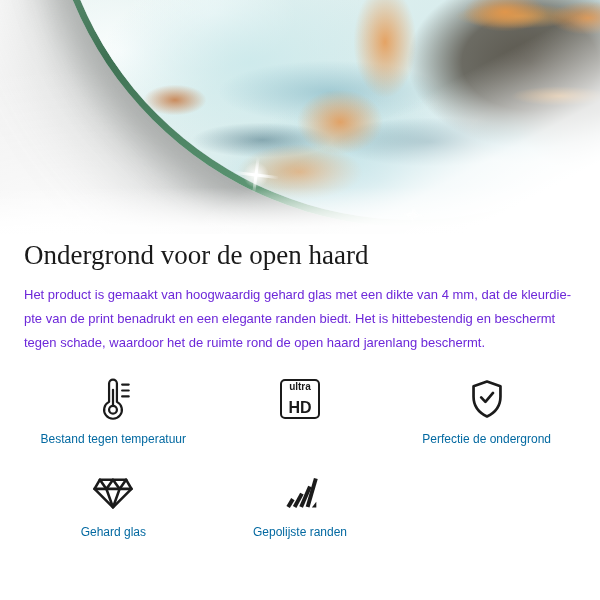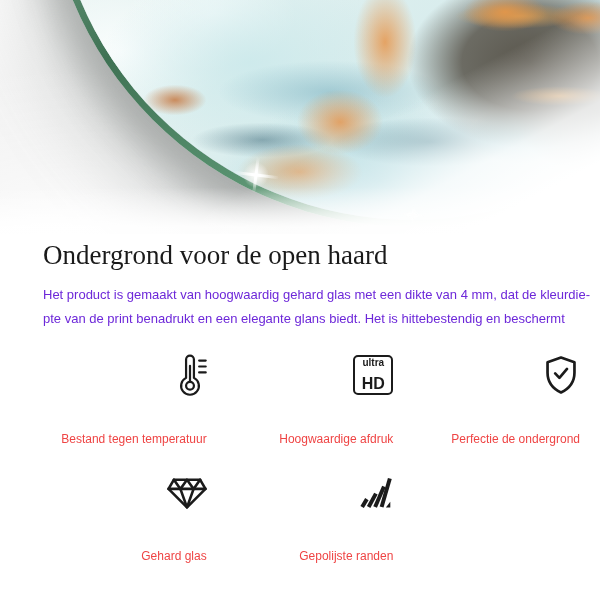--- a/index.html
+++ b/index.html
@@ -72,40 +72,40 @@
     width:3px; height:78%;
     background:linear-gradient(to bottom, rgba(255,255,255,0), #fff 42%, #fff 58%, rgba(255,255,255,0));
     transform:translate(-50%,-50%) rotate(7deg);
   }
   .sparkle .glow {
     position:absolute; inset:22%;
     background:radial-gradient(circle, rgba(255,255,255,1) 0%, rgba(255,255,255,0) 70%);
   }
 
   
-  .content { padding:4px 43px 0; }
+  .content { padding:4px 24px 0; }
   .heading {
     font-family:"Liberation Serif", serif; font-weight:400;
     font-size:27px; line-height:1.3; color:#1a1a1a;
   }
   .heading .line { display:block; }
   .body-text { margin-top:10px; font-size:13px; line-height:1.85; color:#6d28d9; }
   .body-text .line { display:block; white-space:nowrap; }
 
   
   .features {
     margin:20px 20px 0; display:grid;
     grid-template-columns:repeat(3, 1fr); row-gap:22px;
   }
-  .feature { display:flex; flex-direction:column; align-items:flex-end;gap:24px; }
+  .feature { display:flex; flex-direction:column; align-items:center; }
   .feature-icon {
     height:48px; display:flex; align-items:center; justify-content:center;
     margin-bottom:9px; color:#1b1b1b;
   }
-  .feature-label { font-size:12px; color:#ef4444; text-align:center; }
+  .feature-label { font-size:12px; color:#0369a1; text-align:center; }
   .uhd-box {
     width:40px; height:40px; border:2px solid #1b1b1b; border-radius:5px;
     display:flex; flex-direction:column; align-items:center; justify-content:center;
     line-height:1;
   }
   .uhd-top { font-size:10px; font-weight:600; letter-spacing:0; }
   .uhd-bottom { font-size:16px; font-weight:700; margin-top:8px; }
   svg .stroke { fill:none; stroke:#1b1b1b; stroke-width:1.7; }
   svg .round { stroke-linecap:round; stroke-linejoin:round; }
 </style>
@@ -128,21 +128,22 @@
         <span class="glow"></span>
       </div>
   </div>
 
   <div class="content">
     <h1 class="heading">
       <span class="line">Ondergrond voor de open haard</span>
     </h1>
     <p class="body-text">
       <span class="line">Het product is gemaakt van hoogwaardig gehard glas met een dikte van 4 mm, dat de kleurdie-</span>
-      <span class="line">pte van de print benadrukt en een elegante glans biedt. Het is hittebestendig en beschermt</span>
+      <span class="line">pte van de print benadrukt en een elegante randen biedt. Het is hittebestendig en beschermt</span>
+      <span class="line">tegen schade, waardoor het de ruimte rond de open haard jarenlang beschermt.</span>
     </p>
   </div>
 
   <div class="features">
 
     <div class="feature">
       <div class="feature-icon">
         <svg width="34" height="44" viewBox="0 0 26 32">
           <path class="stroke round" d="M10,4.2 a3,3 0 0 1 6,0 V18.2 a6.8,6.8 0 1 1 -6,0 Z"></path>
           <circle class="stroke" cx="13" cy="24.2" r="3"></circle>
@@ -155,21 +156,20 @@
       <div class="feature-label">Bestand tegen temperatuur</div>
     </div>
 
     <div class="feature">
       <div class="feature-icon">
         <div class="uhd-box">
           <span class="uhd-top">ultra</span>
           <span class="uhd-bottom">HD</span>
         </div>
       </div>
-      <div class="feature-label">Hoogwaardige afdruk</div>
     </div>
 
     <div class="feature">
       <div class="feature-icon">
         <svg width="38" height="42" viewBox="0 0 24 26">
           <path class="stroke round" d="M12,2 L20.5,5 V11.5 C20.5,17.6 17,21.6 12,24 C7,21.6 3.5,17.6 3.5,11.5 V5 Z"></path>
           <path class="stroke round" d="M8.3,12 L11,14.8 L15.8,9.2"></path>
         </svg>
       </div>
       <div class="feature-label">Perfectie de ondergrond</div>

